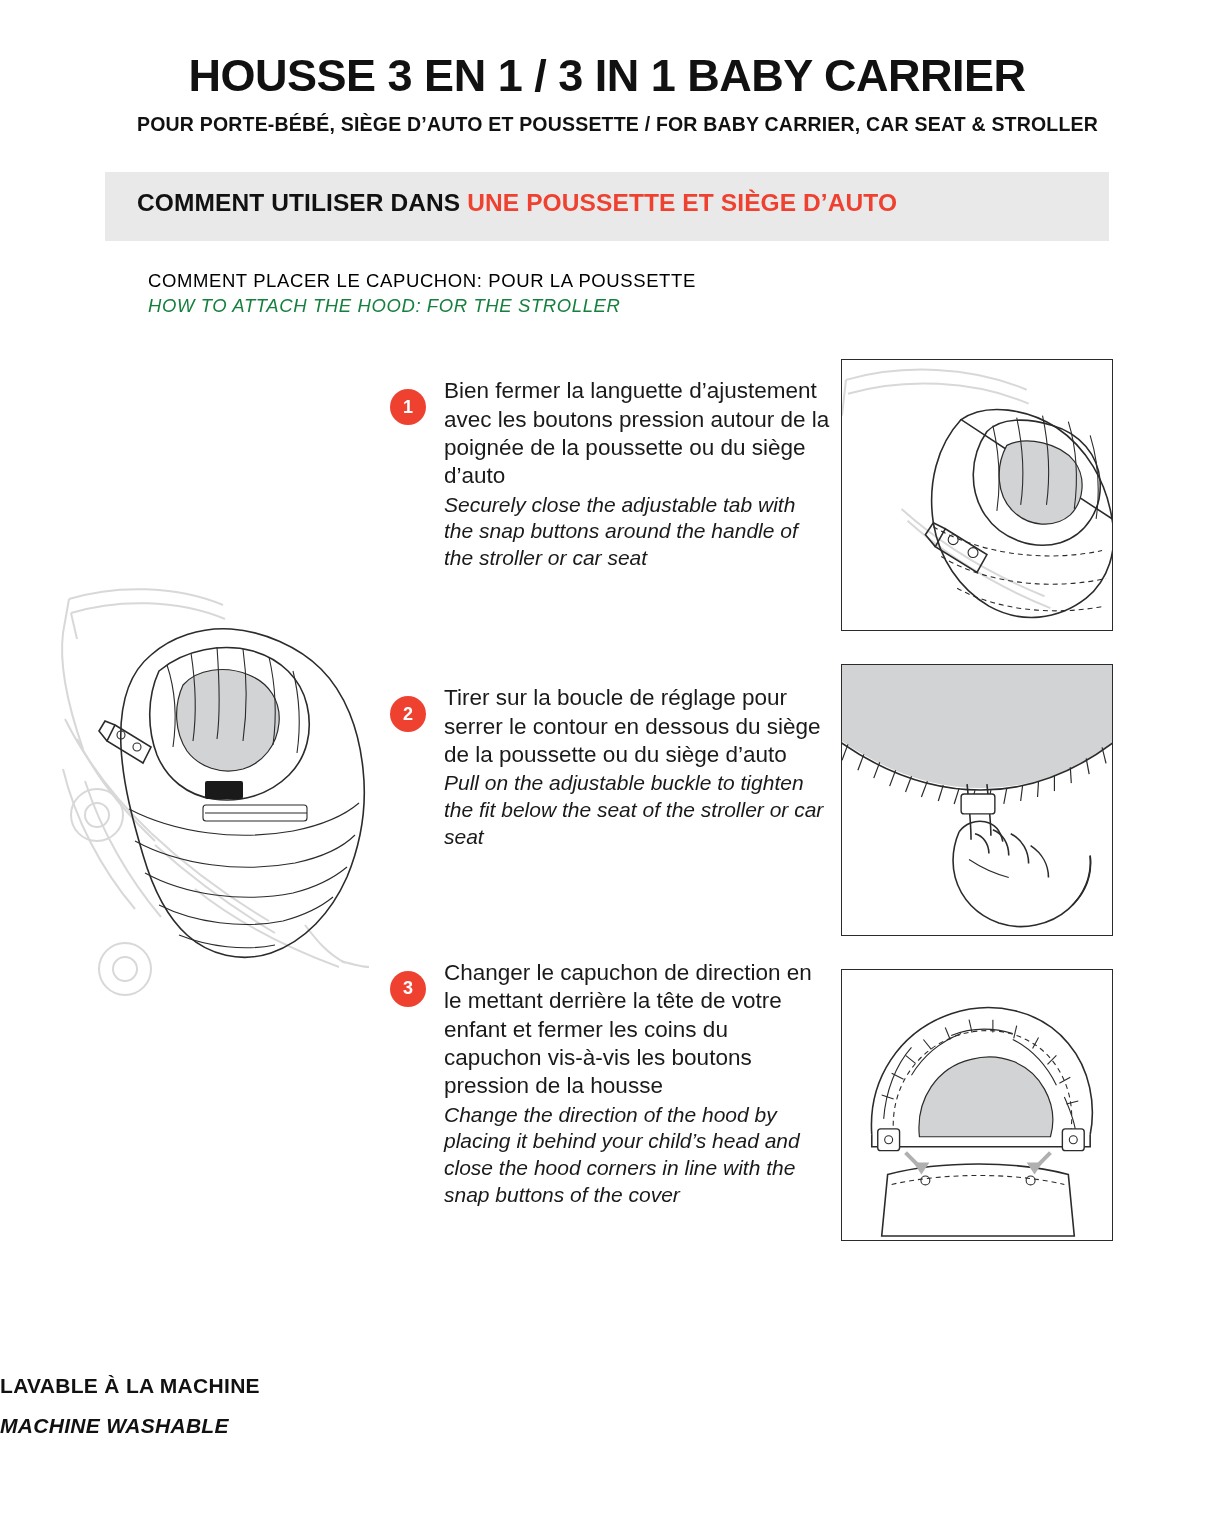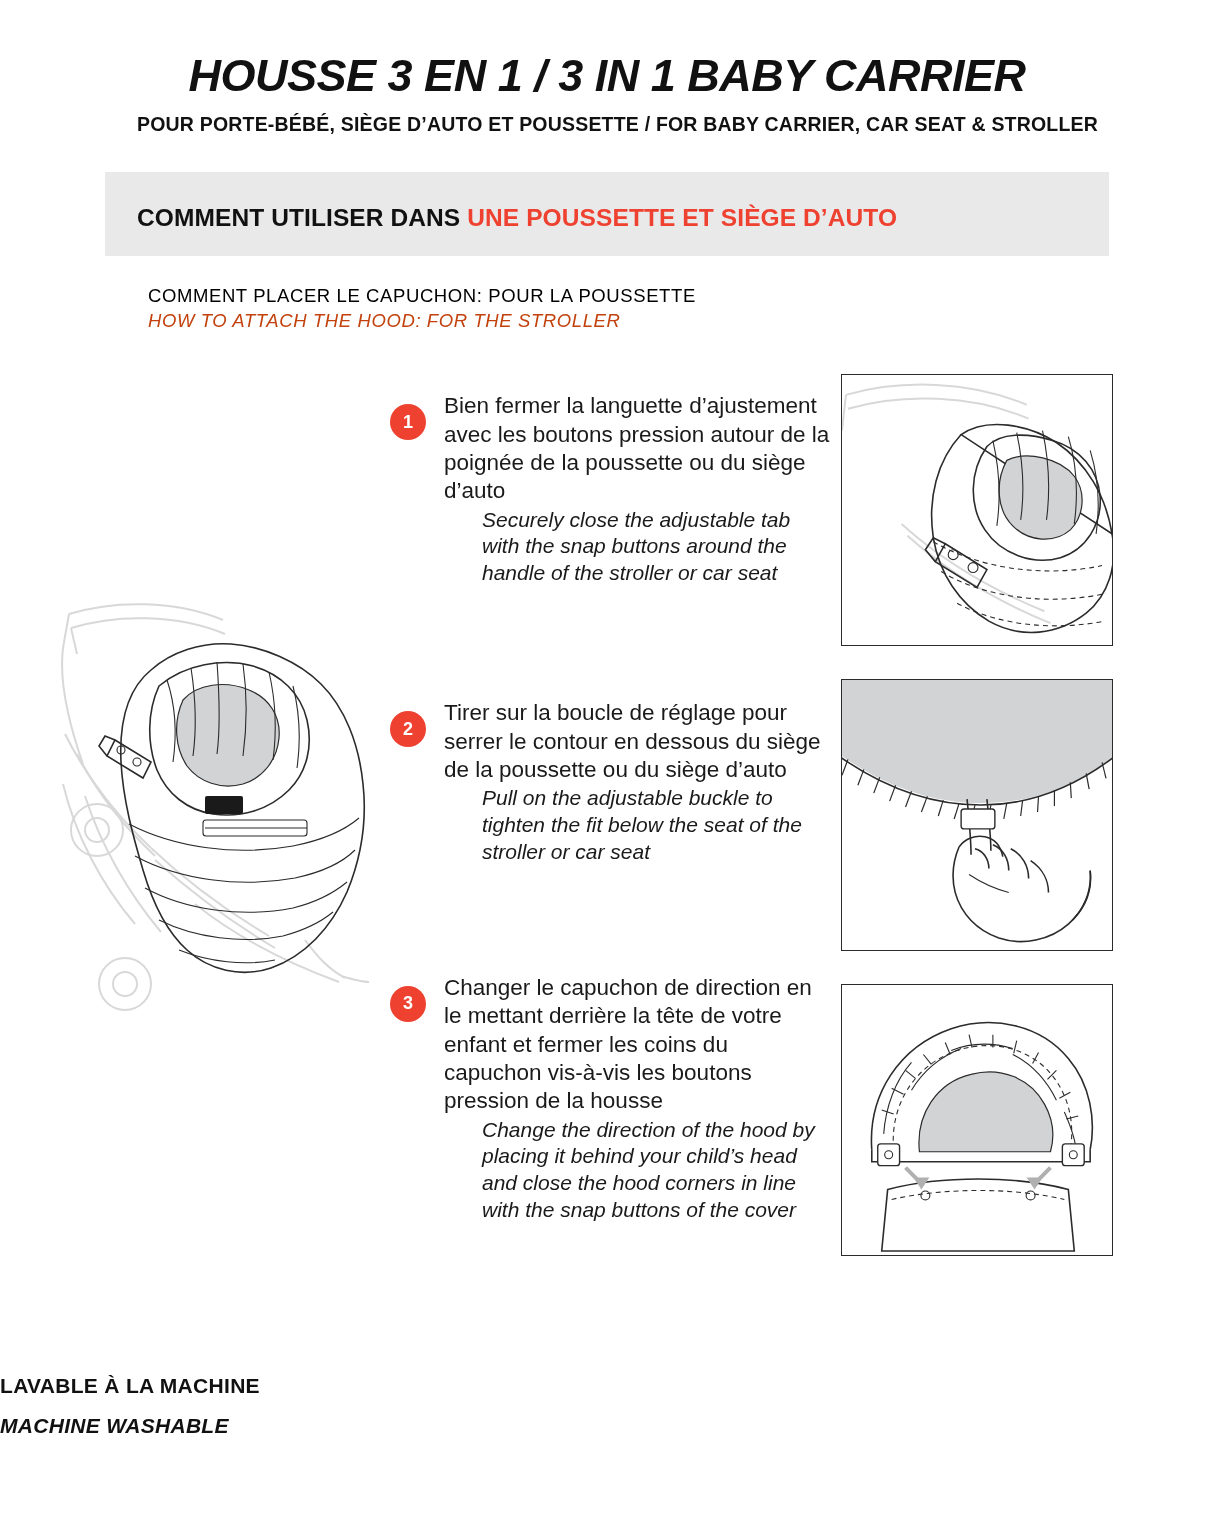--- a/index.html
+++ b/index.html
@@ -21,36 +21,35 @@
   .header {
     padding-top: 52px;
     text-align: center;
   }
   .title {
     font-size: 45px;
     font-weight: bold;
     letter-spacing: -0.5px;
     line-height: 1.05;
     color: #111;
-    font-style: italic;
   }
   .subtitle {
     margin-top: 14px;
     font-size: 19.5px;
     font-weight: bold;
     letter-spacing: 0.2px;
     color: #111;
     margin-left: 21px;
   }
 
   
   .banner {
     margin: 36px 105px 8px 105px;
     background: #e9e9e9;
-    padding: 32px 32px 24px 32px;
+    padding: 17px 32px 24px 32px;
   }
   .banner-line1 {
     font-size: 24.5px;
     font-weight: bold;
     letter-spacing: 0.1px;
     color: #111;
   }
   .banner-line1 .accent { color: #ef4130; }
   .banner-line2 {
     margin-top: 8px;
@@ -69,21 +68,21 @@
   }
   .section-label .fr {
     font-size: 18.5px;
     letter-spacing: 0.6px;
     color: #000000;
   }
   .section-label .en {
     font-size: 18.5px;
     font-style: italic;
     letter-spacing: 0.6px;
-    color: #c2410c;
+    color: #15803d;
   }
 
   
   .content {
     position: relative;
     height: 1000px;
   }
 
   
   .big-illus {
@@ -132,21 +131,20 @@
     font-size: 22.5px;
     line-height: 1.26;
     color: #1a1a1a;
   }
   .step-en {
     font-size: 21px;
     font-style: italic;
     line-height: 1.28;
     color: #1a1a1a;
     margin-top: 1px;
-    margin-left: 38px;
   }
 
   
   .panel {
     position: absolute;
     left: 841px;
     width: 272px;
     border: 1.3px solid #2b2b2b;
     background: #fff;
   }

